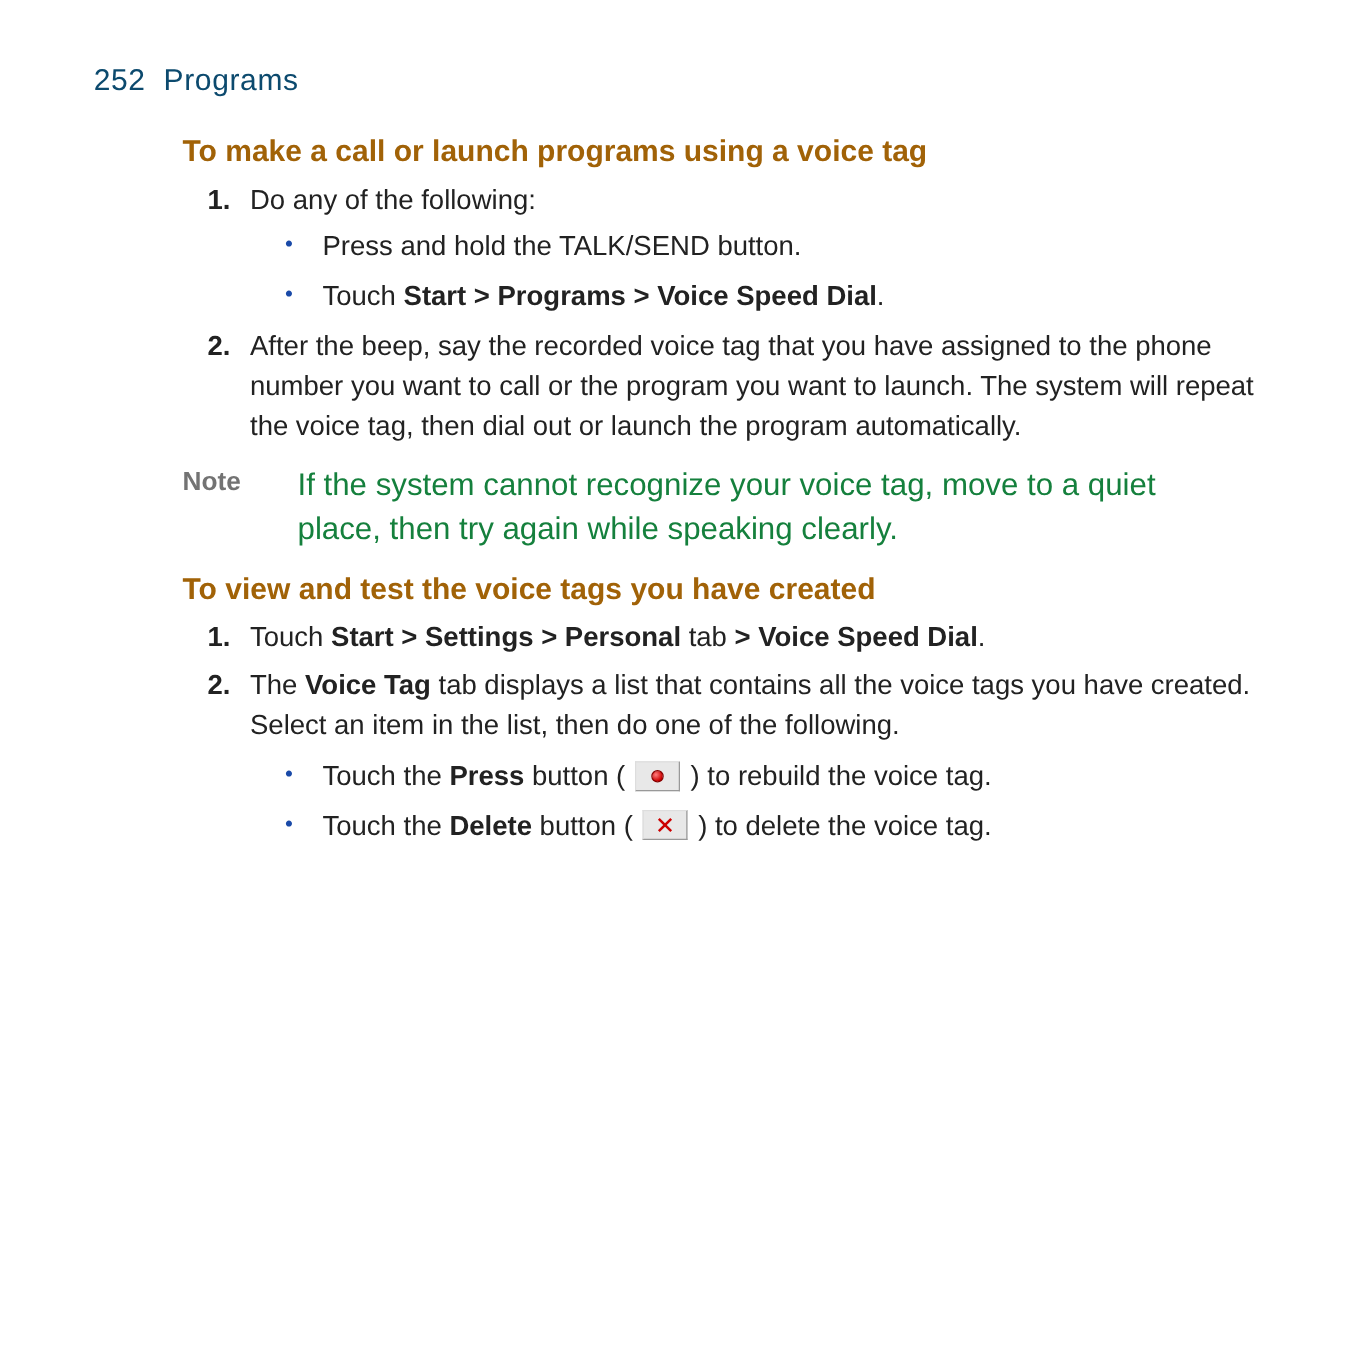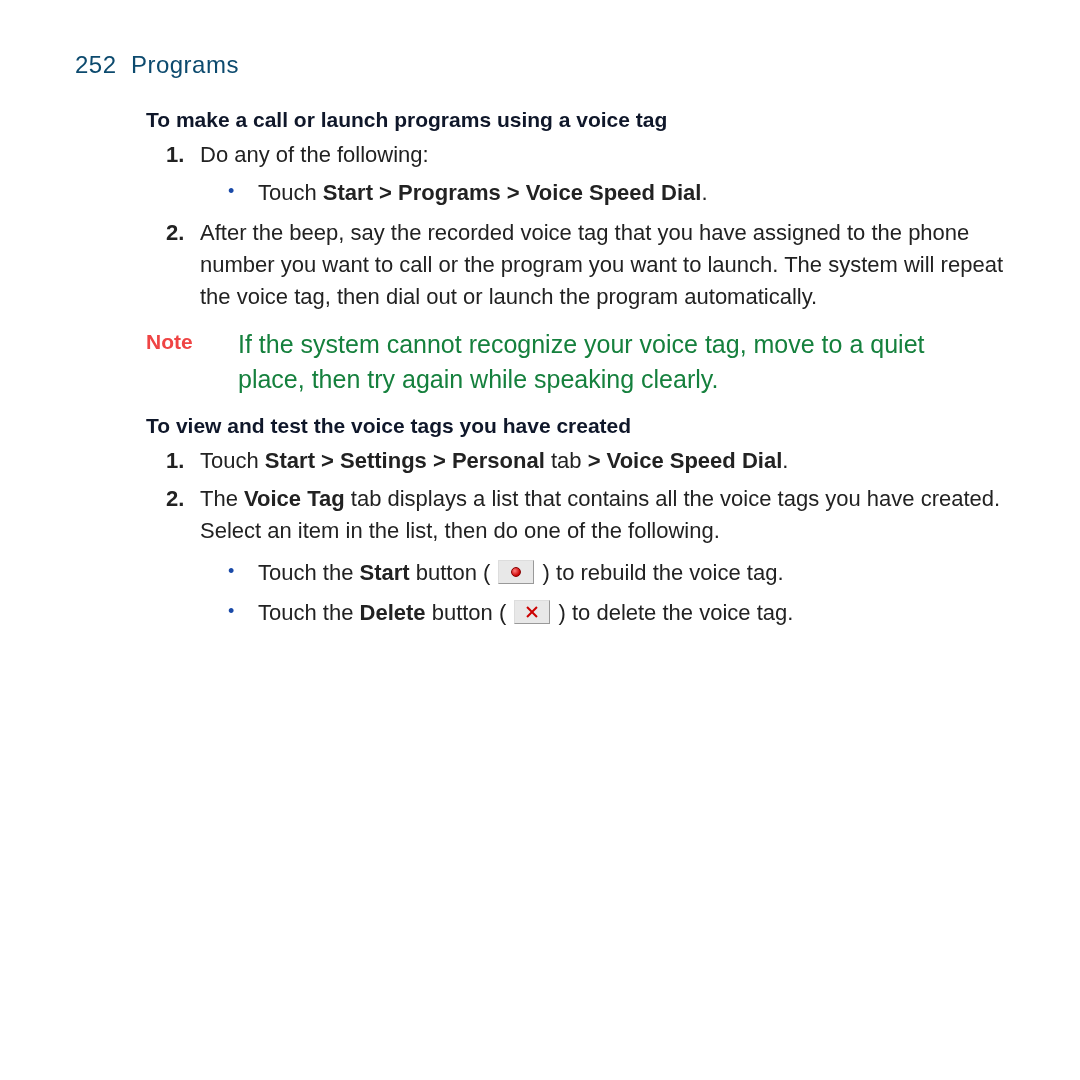--- a/index.html
+++ b/index.html
@@ -14,23 +14,23 @@
       padding: 48px 70px 0 70px;
     }
     .page-header {
       color: #0c4a6e;
       font-size: 24px;
       margin-bottom: 22px;
       margin-left: 5px;
       letter-spacing: 0.5px;
     }
     .section-title {
-      color: #0f172a;
+      color: #a16207;
       font-weight: bold;
-      font-size: 21px;
+      font-size: 24px;
       margin-left: 76px;
       margin-top: 12px;
       margin-bottom: 4px;
     }
     ol.steps {
       list-style: none;
       margin-left: 96px;
     }
     ol.steps > li {
       position: relative;
@@ -60,21 +60,21 @@
       color: #1a4aa8;
       font-size: 18px;
     }
     .note-row {
       display: flex;
       margin-left: 76px;
       margin-top: 14px;
       margin-bottom: 14px;
     }
     .note-label {
-      color: #ef4444;
+      color: #737373;
       font-weight: bold;
       font-size: 21px;
       width: 92px;
       flex-shrink: 0;
     }
     .note-text {
       color: #15803d;
       font-size: 25px;
       line-height: 1.4;
       padding-right: 40px;
@@ -135,20 +135,23 @@
 </div>
 
 <div class="section-title">To make a call or launch programs using a voice tag</div>
 
 <ol class="steps">
   <li>
     <span class="num">1.</span>
     <span>Do any of the following:</span>
     <ul class="sub-bullets">
       <li>
+        <span>Press and hold the TALK/SEND button.</span>
+      </li>
+      <li>
         <span>Touch </span><b>Start &gt; Programs &gt; Voice Speed Dial</b><span>.</span>
       </li>
     </ul>
   </li>
   <li>
     <span class="num">2.</span>
     <span>After the beep, say the recorded voice tag that you have assigned to the phone number you want to call or the program you want to launch. The system will repeat the voice tag, then dial out or launch the program automatically.</span>
   </li>
 </ol>
 
@@ -166,21 +169,21 @@
       <span>Touch </span><b>Start &gt; Settings &gt; Personal</b><span> tab </span><b>&gt; Voice Speed Dial</b><span>.</span>
     </span>
   </li>
   <li>
     <span class="num">2.</span>
     <span>
       <span>The </span><b>Voice Tag</b><span> tab displays a list that contains all the voice tags you have created. Select an item in the list, then do one of the following.</span>
     </span>
     <ul class="sub-bullets" style="margin-top:10px;">
       <li>
-        <span>Touch the </span><b>Start</b><span> button ( </span><span class="icon-btn">
+        <span>Touch the </span><b>Press</b><span> button ( </span><span class="icon-btn">
             <span class="icon-record-inner"></span>
           </span><span> ) to rebuild the voice tag.</span>
       </li>
       <li>
         <span>Touch the </span><b>Delete</b><span> button ( </span><span class="icon-btn">
             <span class="icon-delete"></span>
           </span><span> ) to delete the voice tag.</span>
       </li>
     </ul>
   </li>

